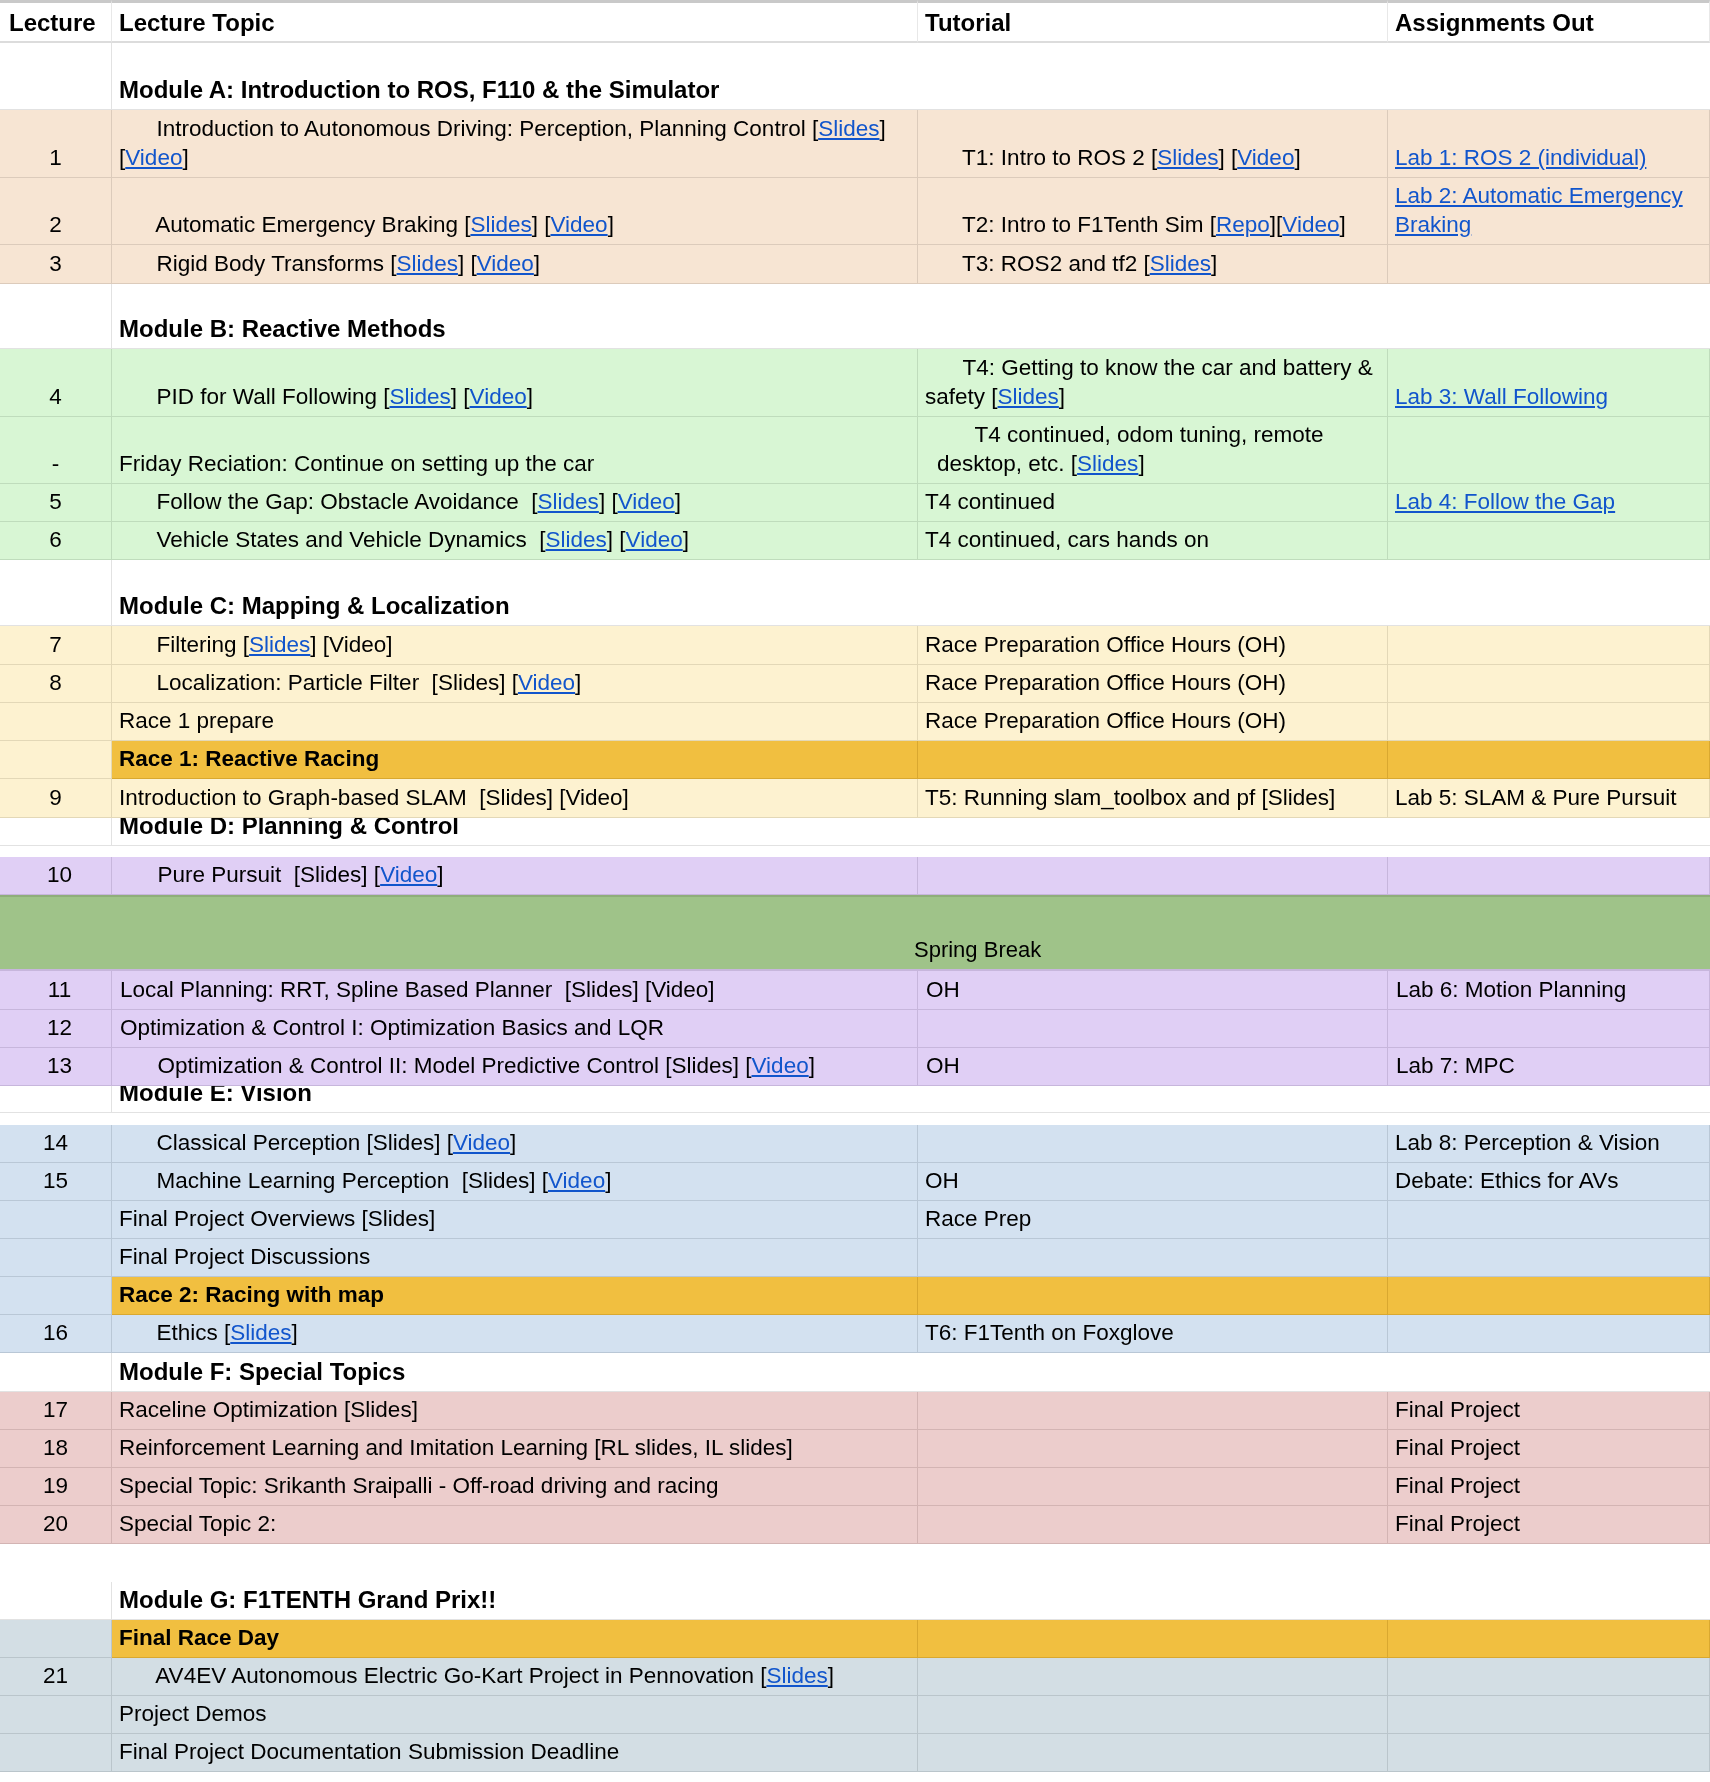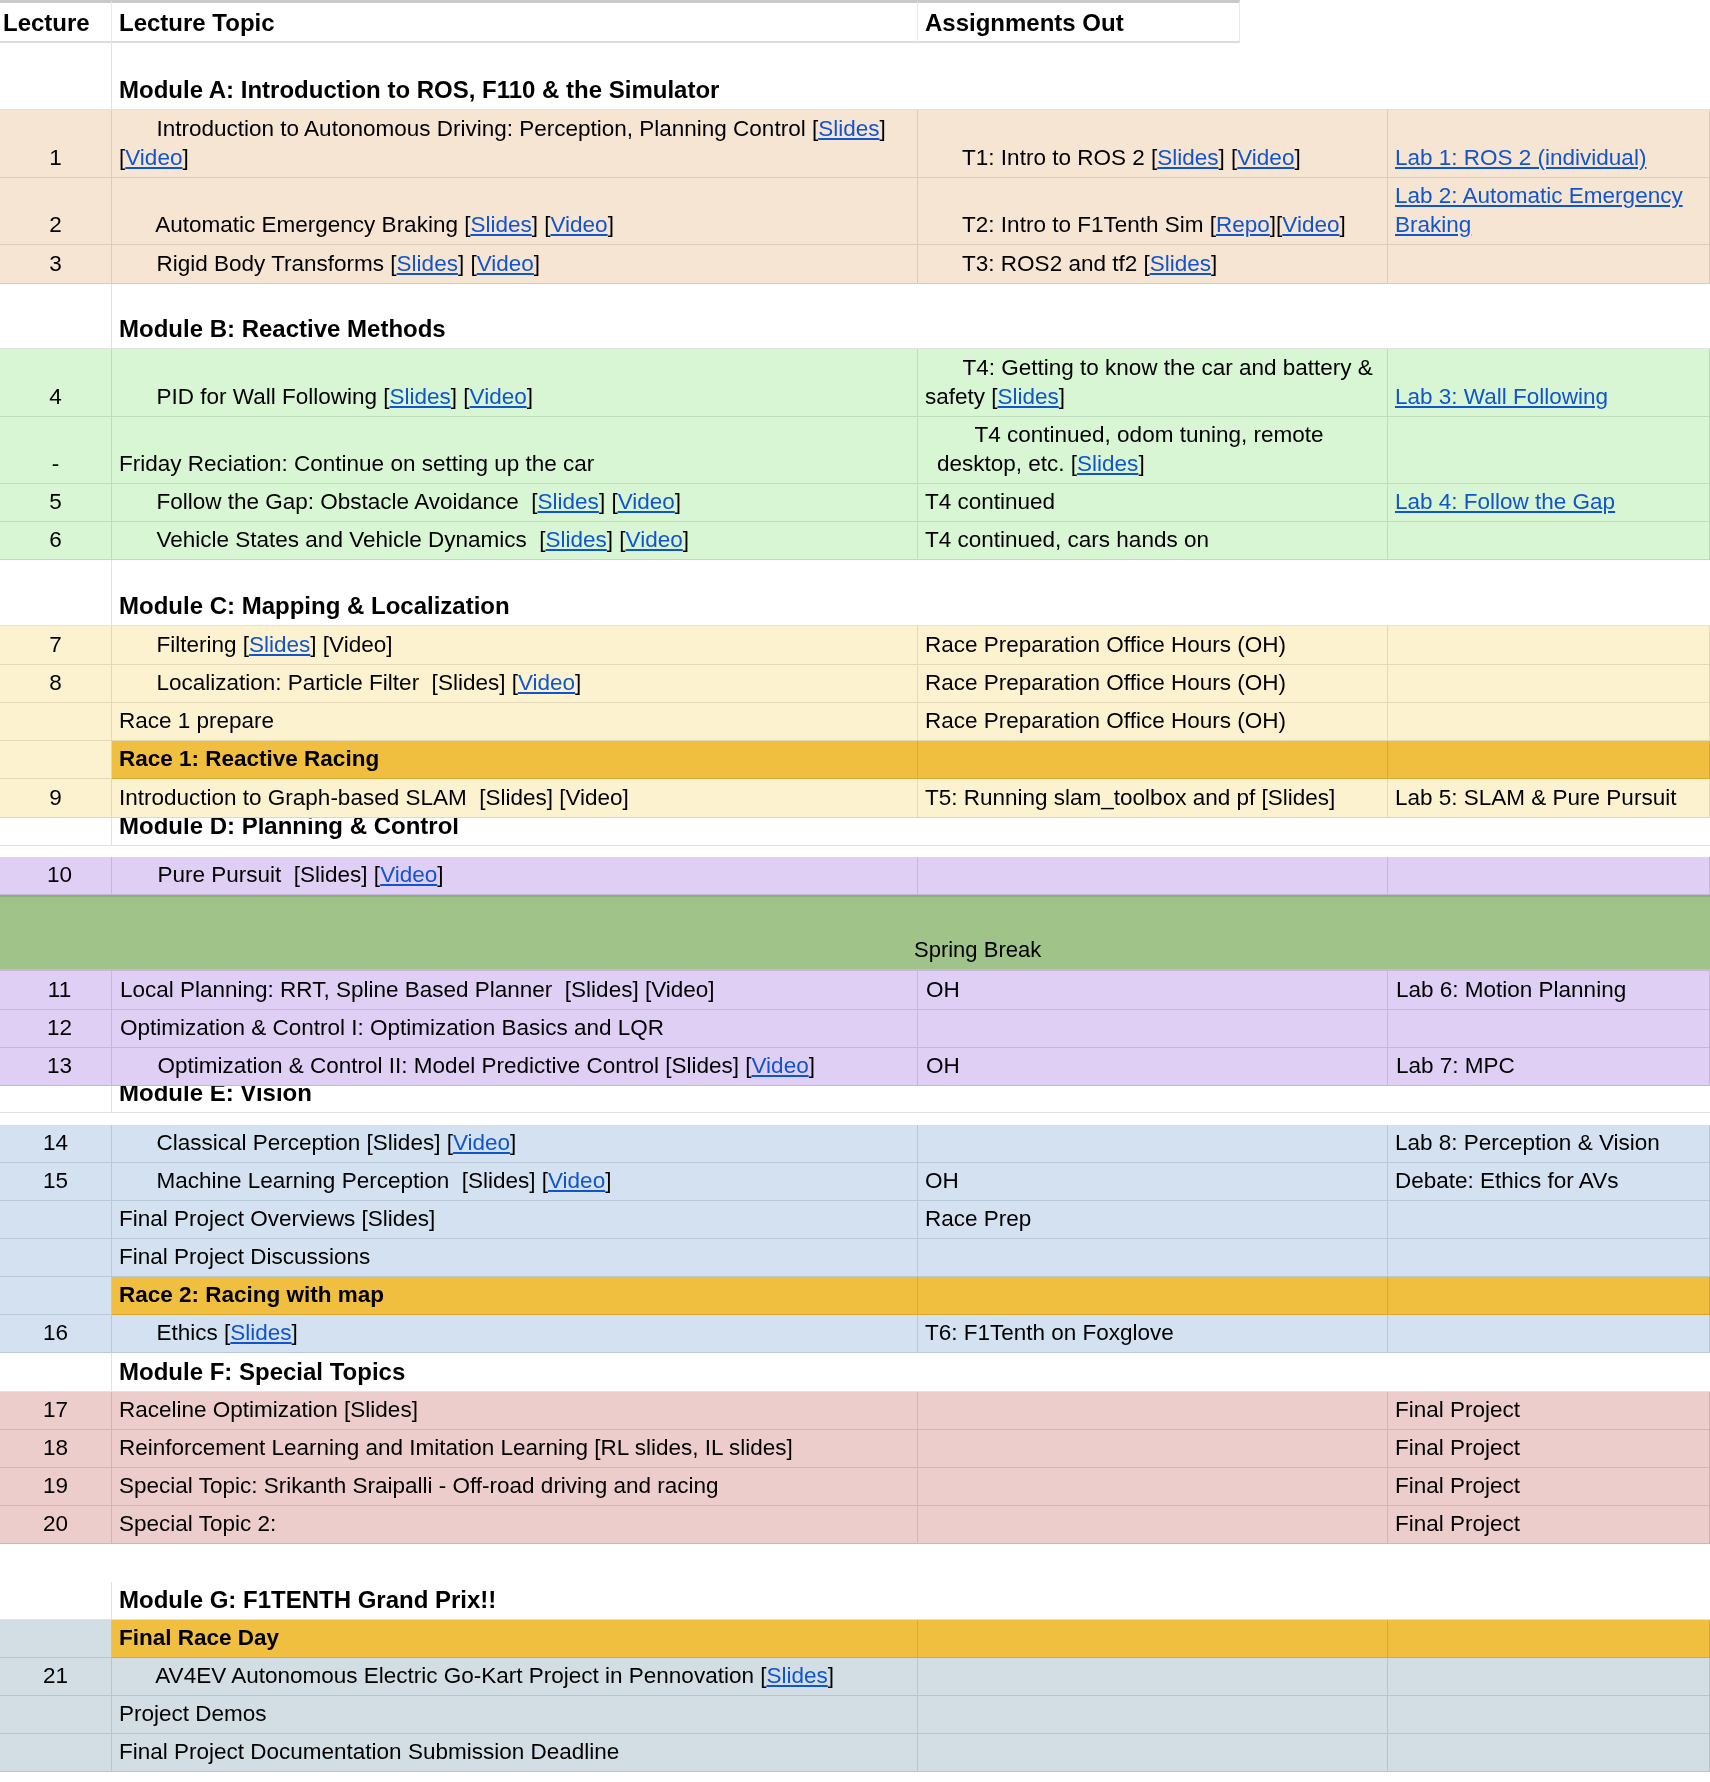--- a/index.html
+++ b/index.html
@@ -10,21 +10,21 @@
   .cell { box-sizing:border-box; height:100%; display:flex; align-items:flex-end;
           padding:0 6px 5px 7px; font-size:22.5px; line-height:29px; overflow:hidden;
           border-right:1px solid rgba(0,0,0,0.09); border-bottom:1.5px solid rgba(0,0,0,0.09); }
   .c0 { width:112px; justify-content:center; padding-left:0; padding-right:0; }
   .c1 { width:806px; }
   .c2 { width:470px; }
   .c3 { width:322px; white-space:nowrap; }
   .wrap { white-space:normal; display:block; }
   .hdr .cell { font-weight:bold; font-size:24px; background:#fff; align-items:center; padding-bottom:0;
                border-top:3px solid #c9c9c9; border-bottom:2.5px solid #dcdcdc; }
-  .hdr .c0 { justify-content:flex-start; padding-left:3px; }
+  .hdr .c0 { justify-content:flex-start; padding-left:9px; }
   .module .cell { background:#fff; border-right:none; border-bottom:1.5px solid #e2e2e2; }
   .module .c0 { border-right:1.5px solid #e2e2e2; }
   .module .c1 { width:1598px; font-weight:bold; font-size:24px; white-space:nowrap; }
   a.lk { color:#1155cc; text-decoration:underline; text-underline-offset:2px; }
   .peach  .cell { background:#f7e5d3; border-color:#dccbbb; }
   .green  .cell { background:#d8f6d4; border-color:#bfdcbc; }
   .yellow .cell { background:#fdf2d0; border-color:#e3d8b7; }
   .purple .cell { background:#e0cff5; border-color:#c7b6dc;padding-left:8px; }
   .blue   .cell { background:#d3e1f0; border-color:#b9c7d6; }
   .pink   .cell { background:#eccdcc; border-color:#d3b4b3; }
@@ -34,20 +34,21 @@
   .spring { border-top:2px solid #8fae7a; border-bottom:2px solid #c7b6dc; }
 </style>
 </head>
 <body>
 
 <div id="sheet">
 
   <div class="row hdr" style="top:0;height:43px">
     <div class="cell c0">Lecture</div>
     <div class="cell c1">Lecture Topic</div>
+    <div class="cell c2">Tutorial</div>
     <div class="cell c3">Assignments Out</div>
   </div>
 
   <div class="row module" style="top:43px;height:67px">
     <div class="cell c0"></div>
     <div class="cell c1">Module A: Introduction to ROS, F110 &amp; the Simulator</div>
   </div>
 
   <div class="row peach" style="top:110px;height:68px">
     <div class="cell c0">1</div>

